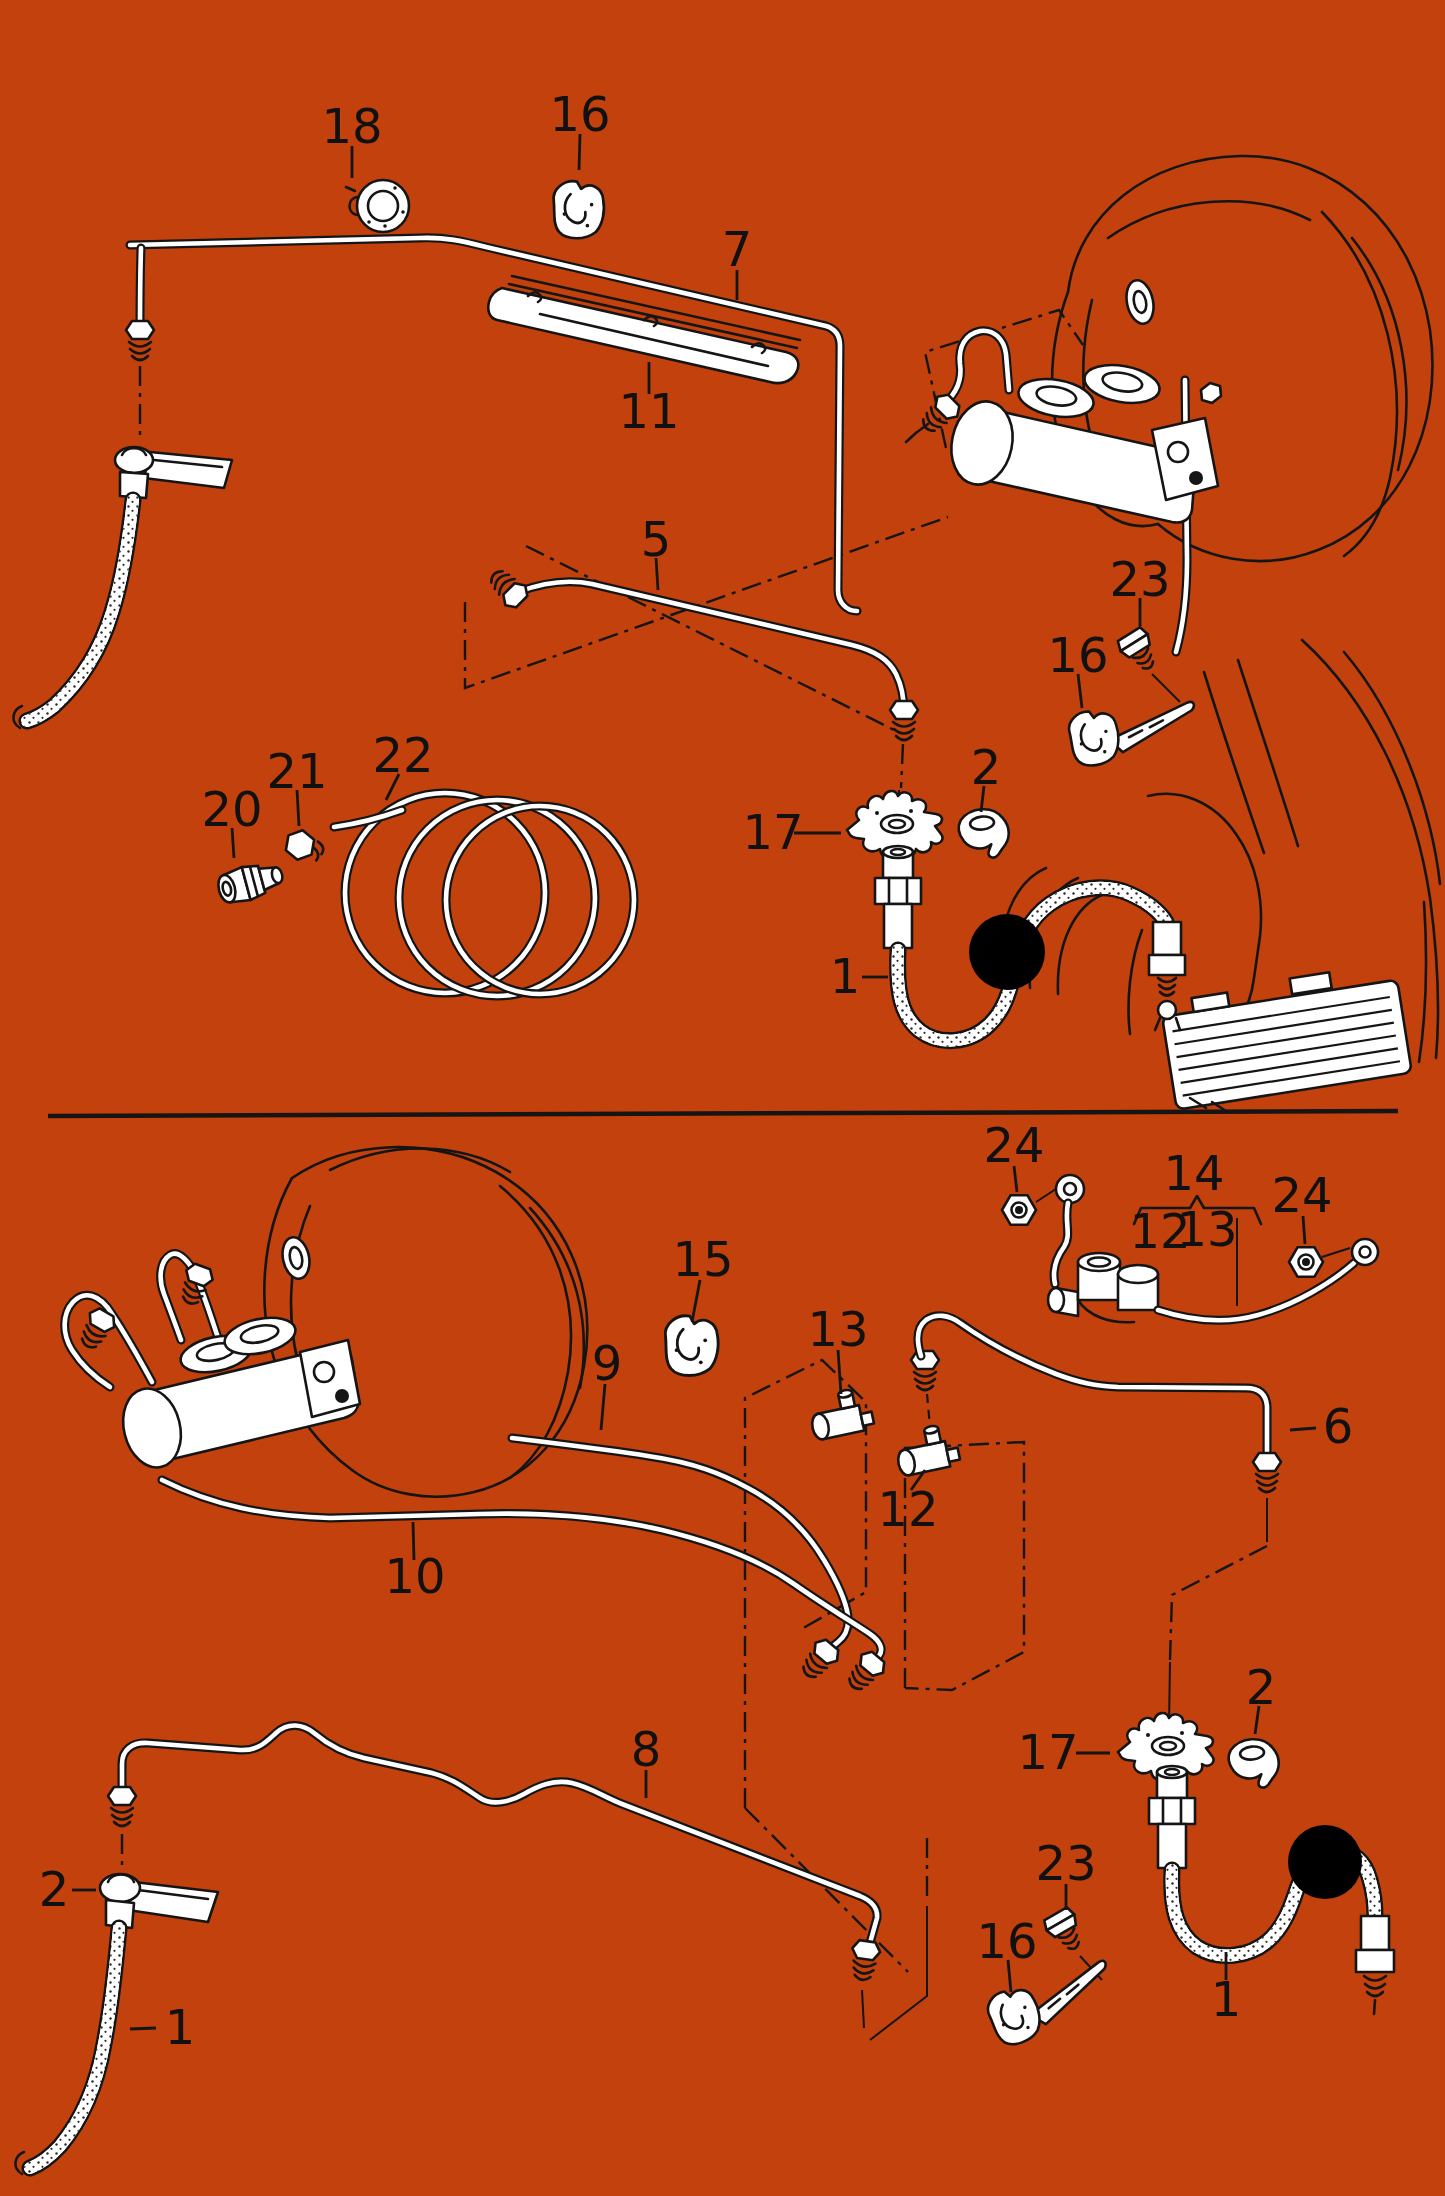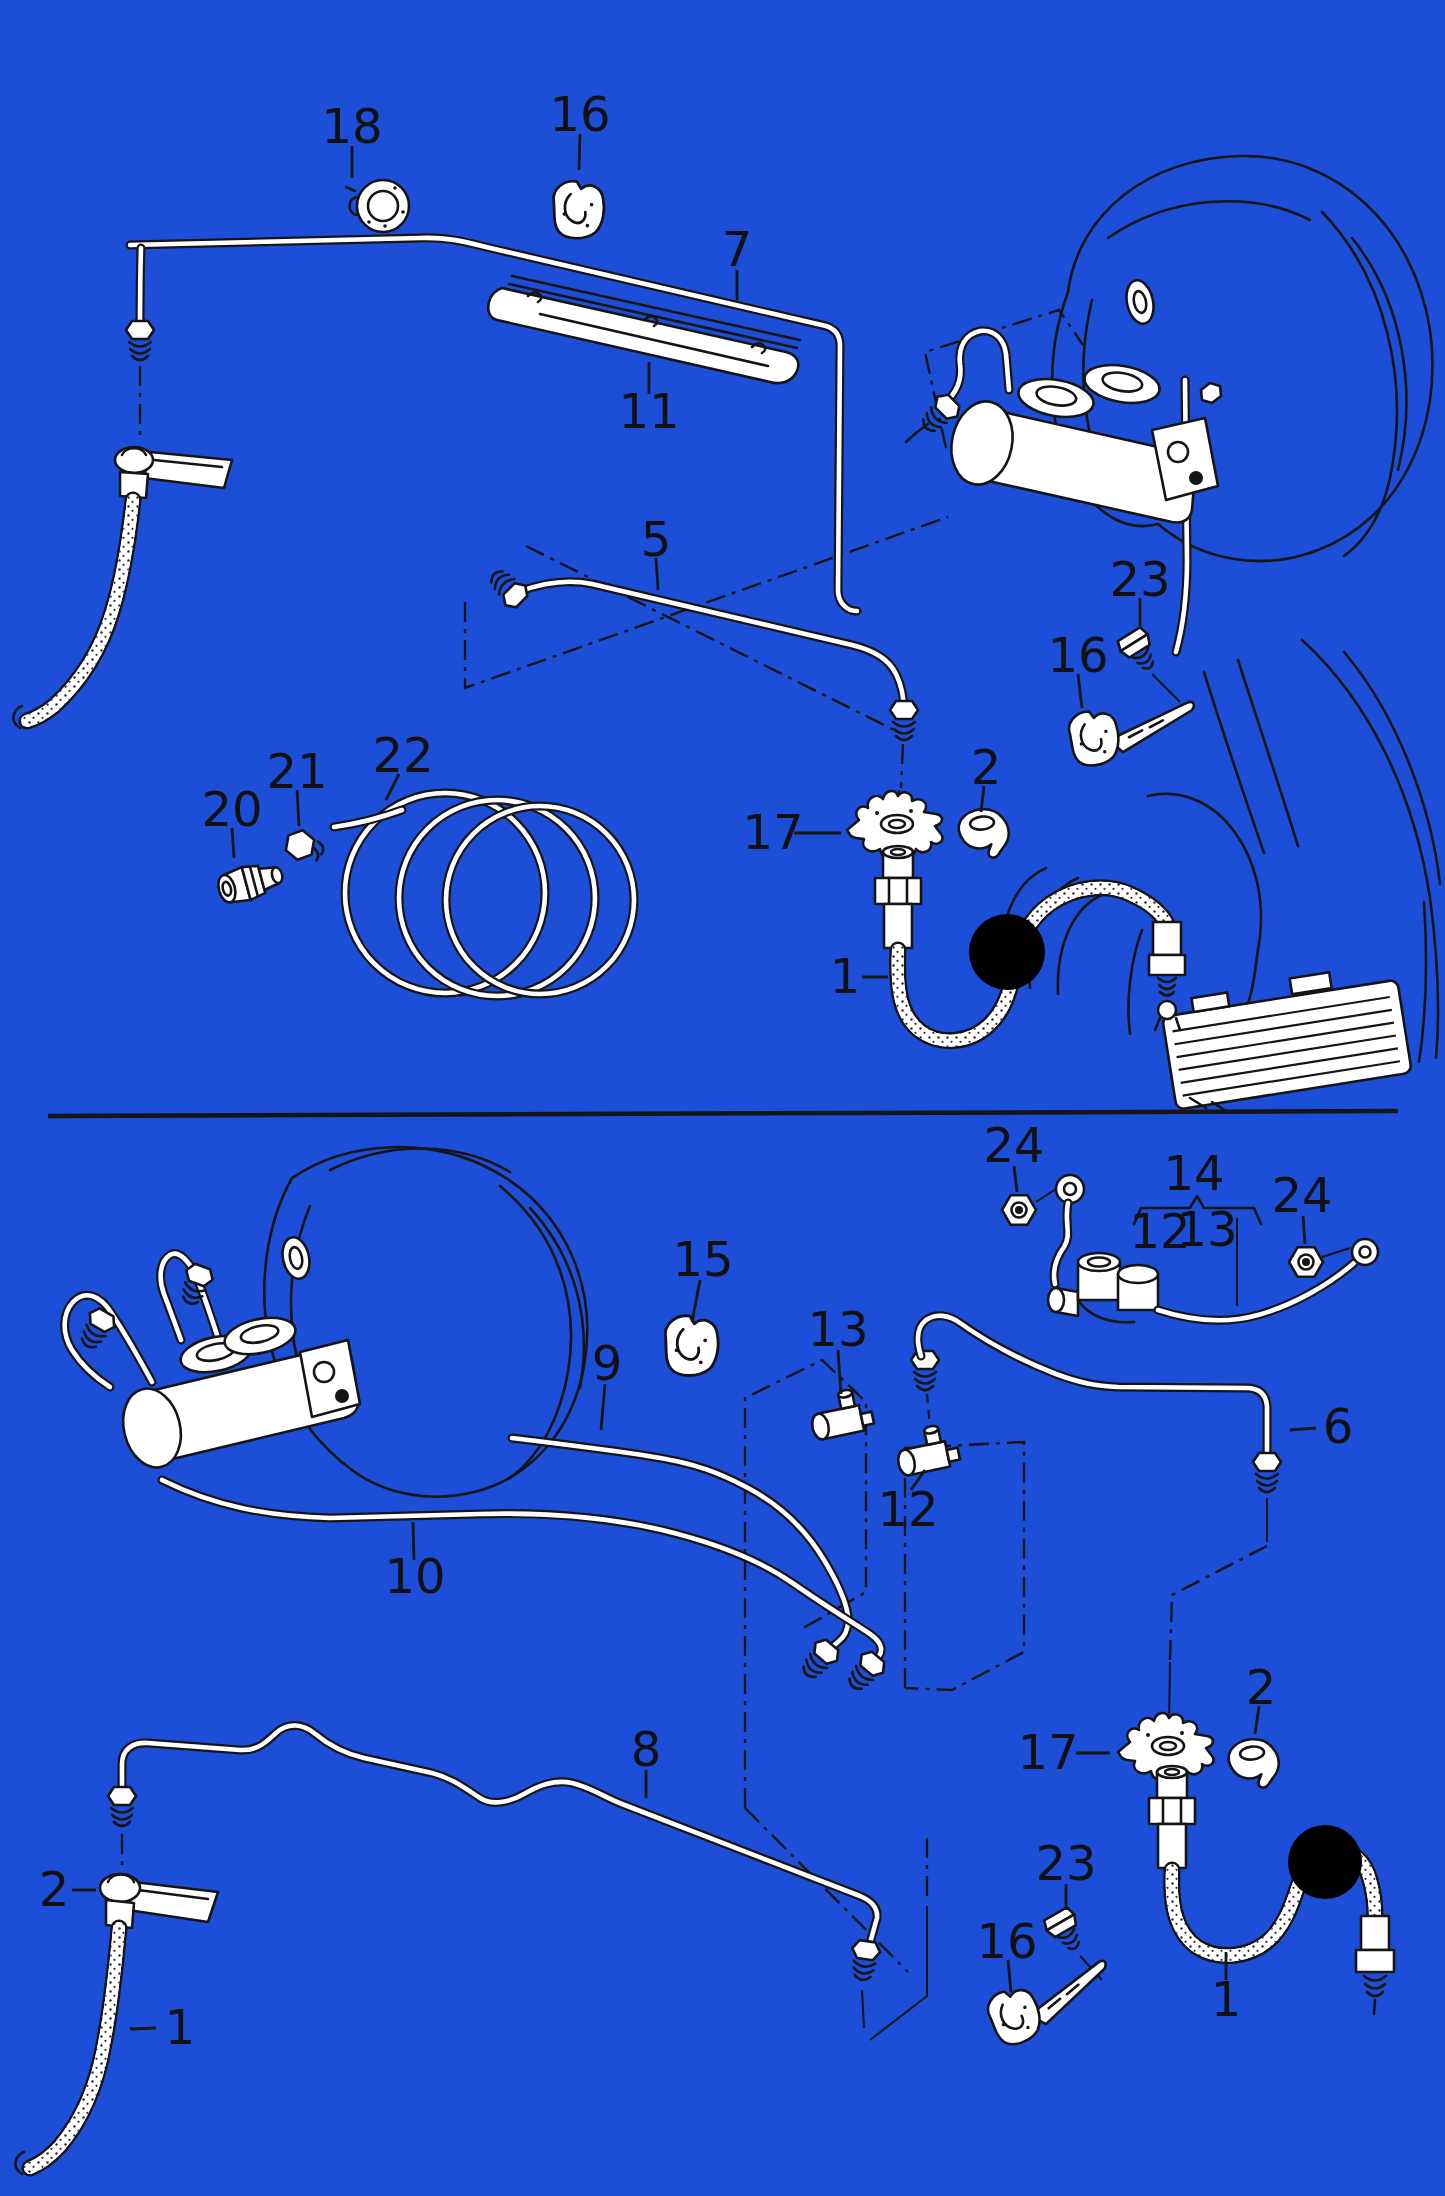--- a/index.html
+++ b/index.html
@@ -1,16 +1,16 @@
 <!DOCTYPE html>
 <html><head>
 <meta charset="utf-8">
 <style>
   html,body{margin:0;padding:0;background:#fff;}
-  .stage{position:relative;width:1445px;height:2196px;background:#1d4ed8;overflow:hidden;
+  .stage{position:relative;width:1445px;height:2196px;background:#c2410c;overflow:hidden;
          font-family:"DejaVu Sans",sans-serif;text-align:center;}
   svg{position:absolute;inset:0;}
   .ln{fill:none;stroke:#151515;stroke-width:2.6;stroke-linecap:round;stroke-linejoin:round;}
   .lf{fill:#ffffff;stroke:#151515;stroke-width:2.6;stroke-linejoin:round;}
   .fk{fill:#151515;stroke:none;}
   .po{fill:none;stroke:#151515;stroke-width:9;stroke-linecap:round;stroke-linejoin:round;}
   .pi{fill:none;stroke:#ffffff;stroke-width:4.6;stroke-linecap:round;stroke-linejoin:round;}
   .ho{fill:none;stroke:#151515;stroke-width:17;stroke-linecap:round;}
   .hi{fill:none;stroke:#ffffff;stroke-width:12;stroke-linecap:round;}
   .hs{fill:none;stroke:url(#spk);stroke-width:12;stroke-linecap:round;}

